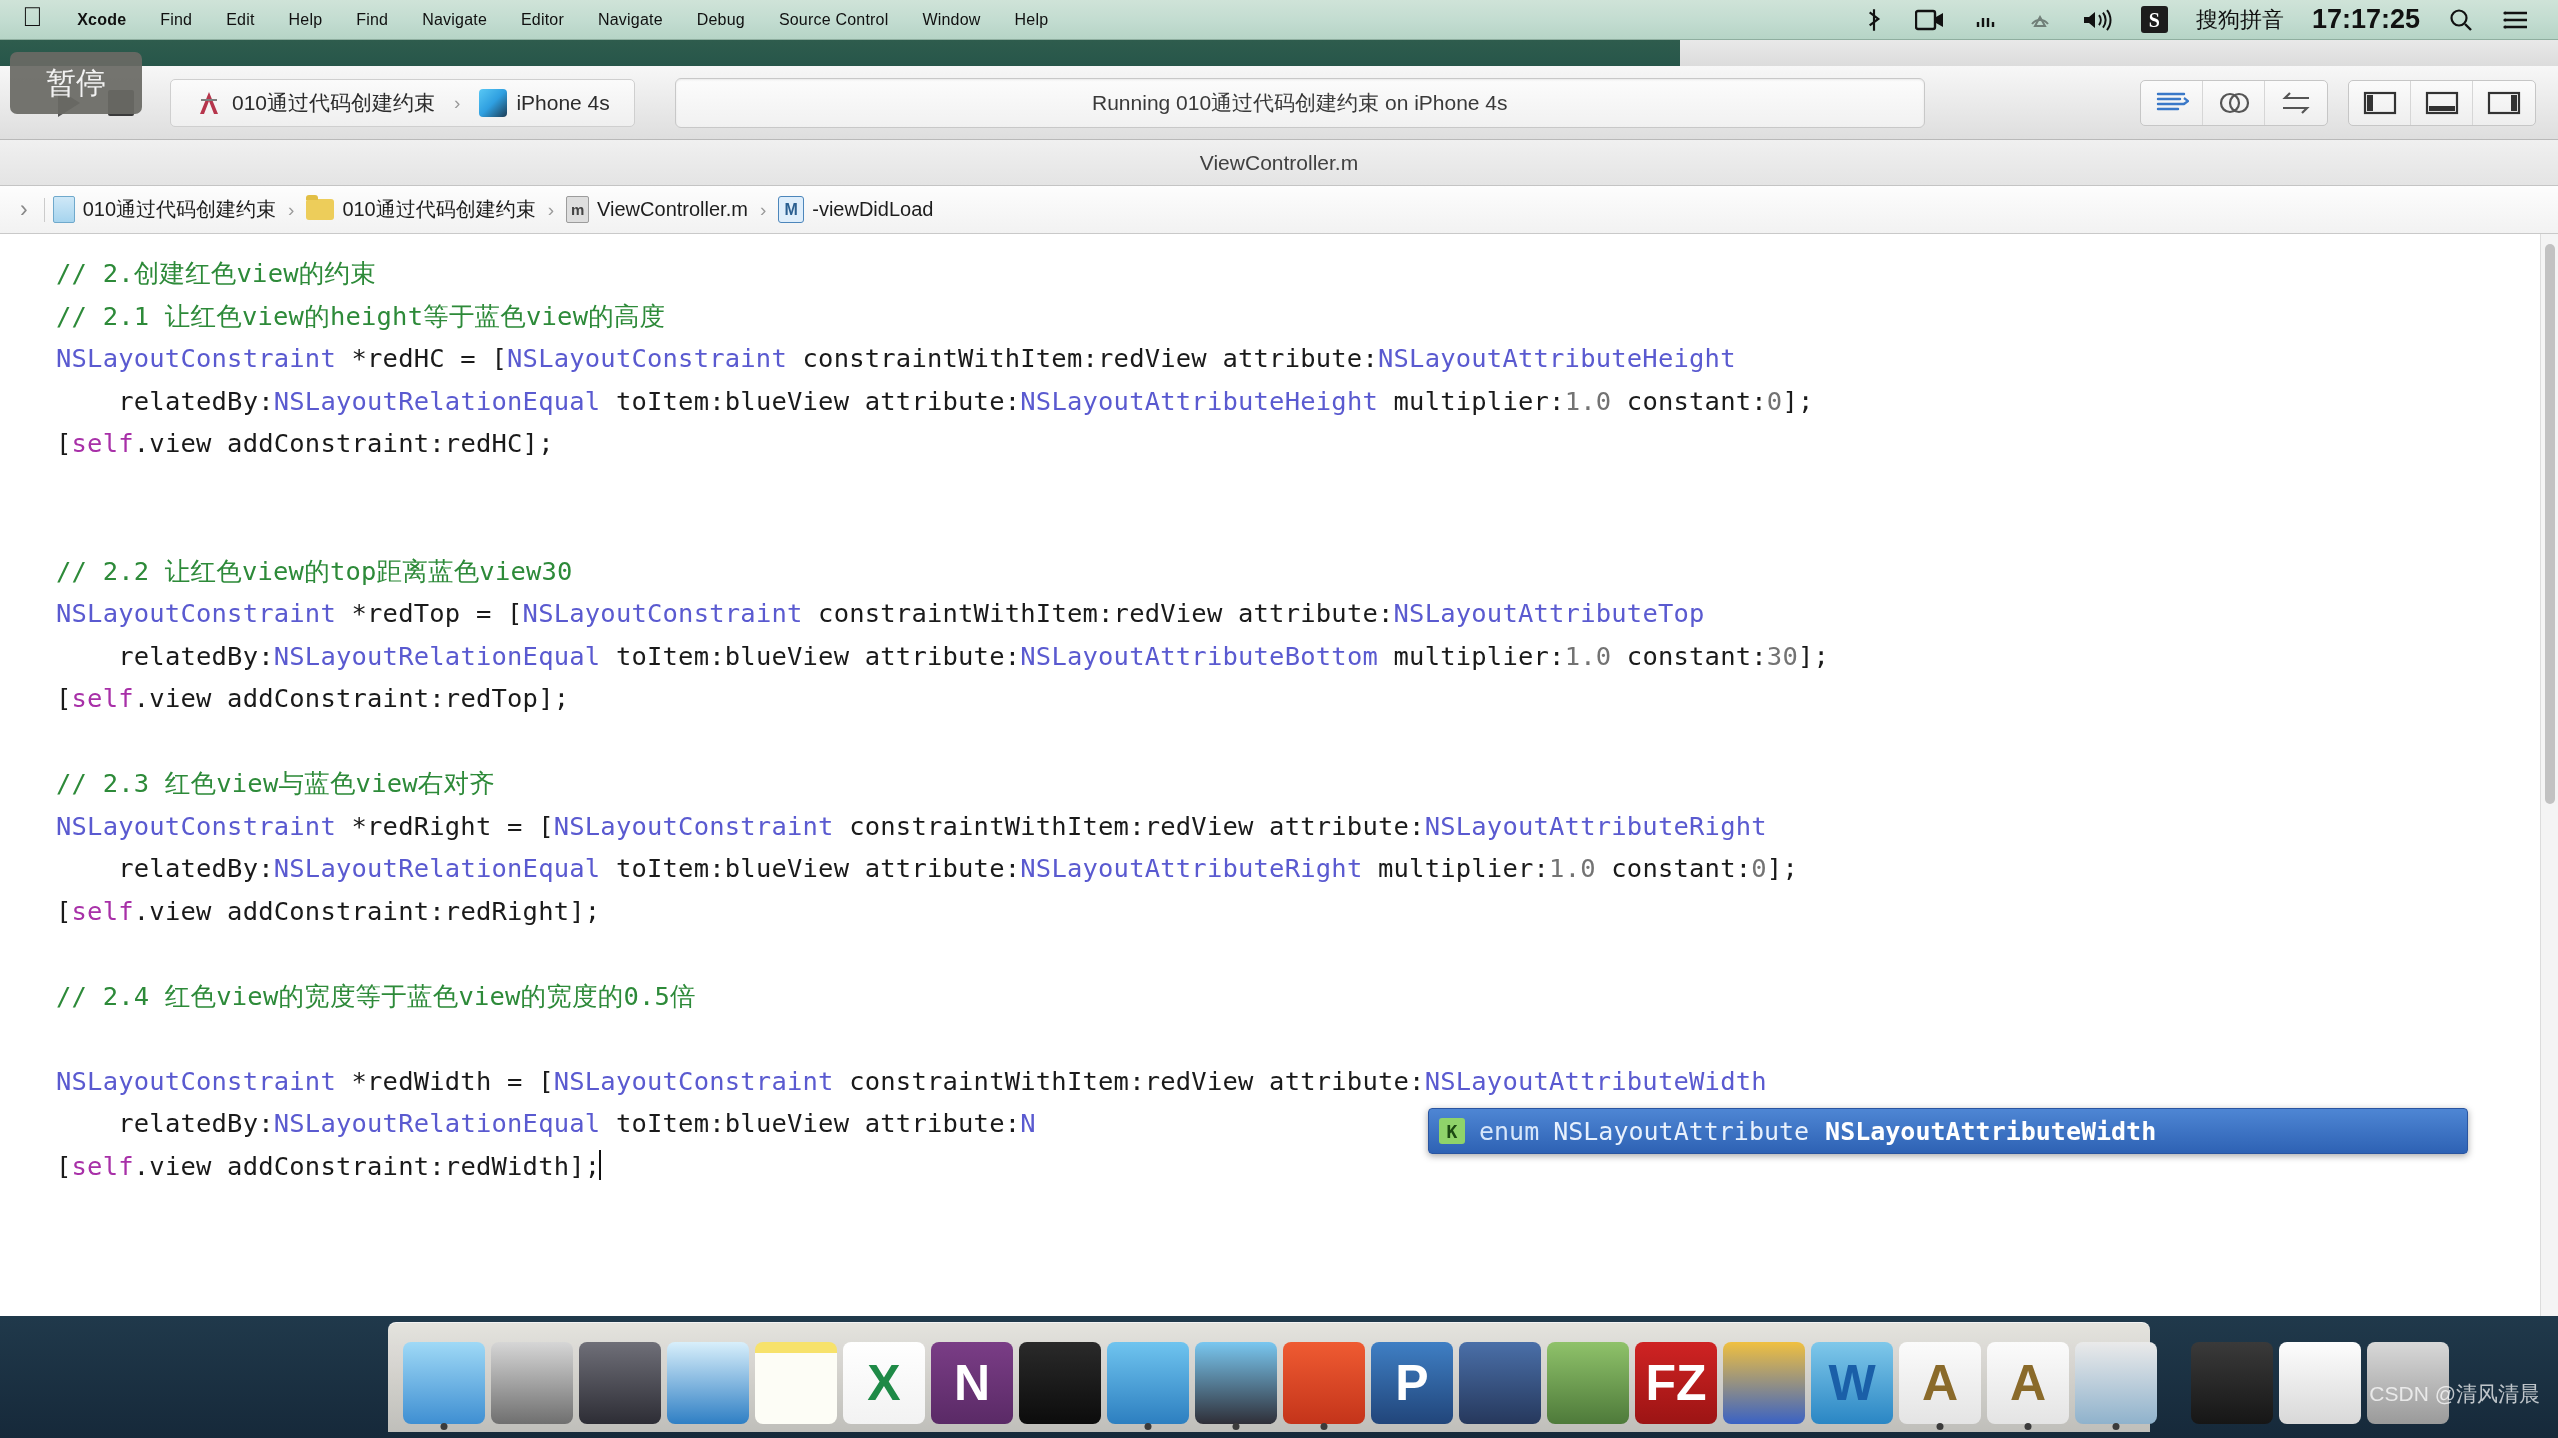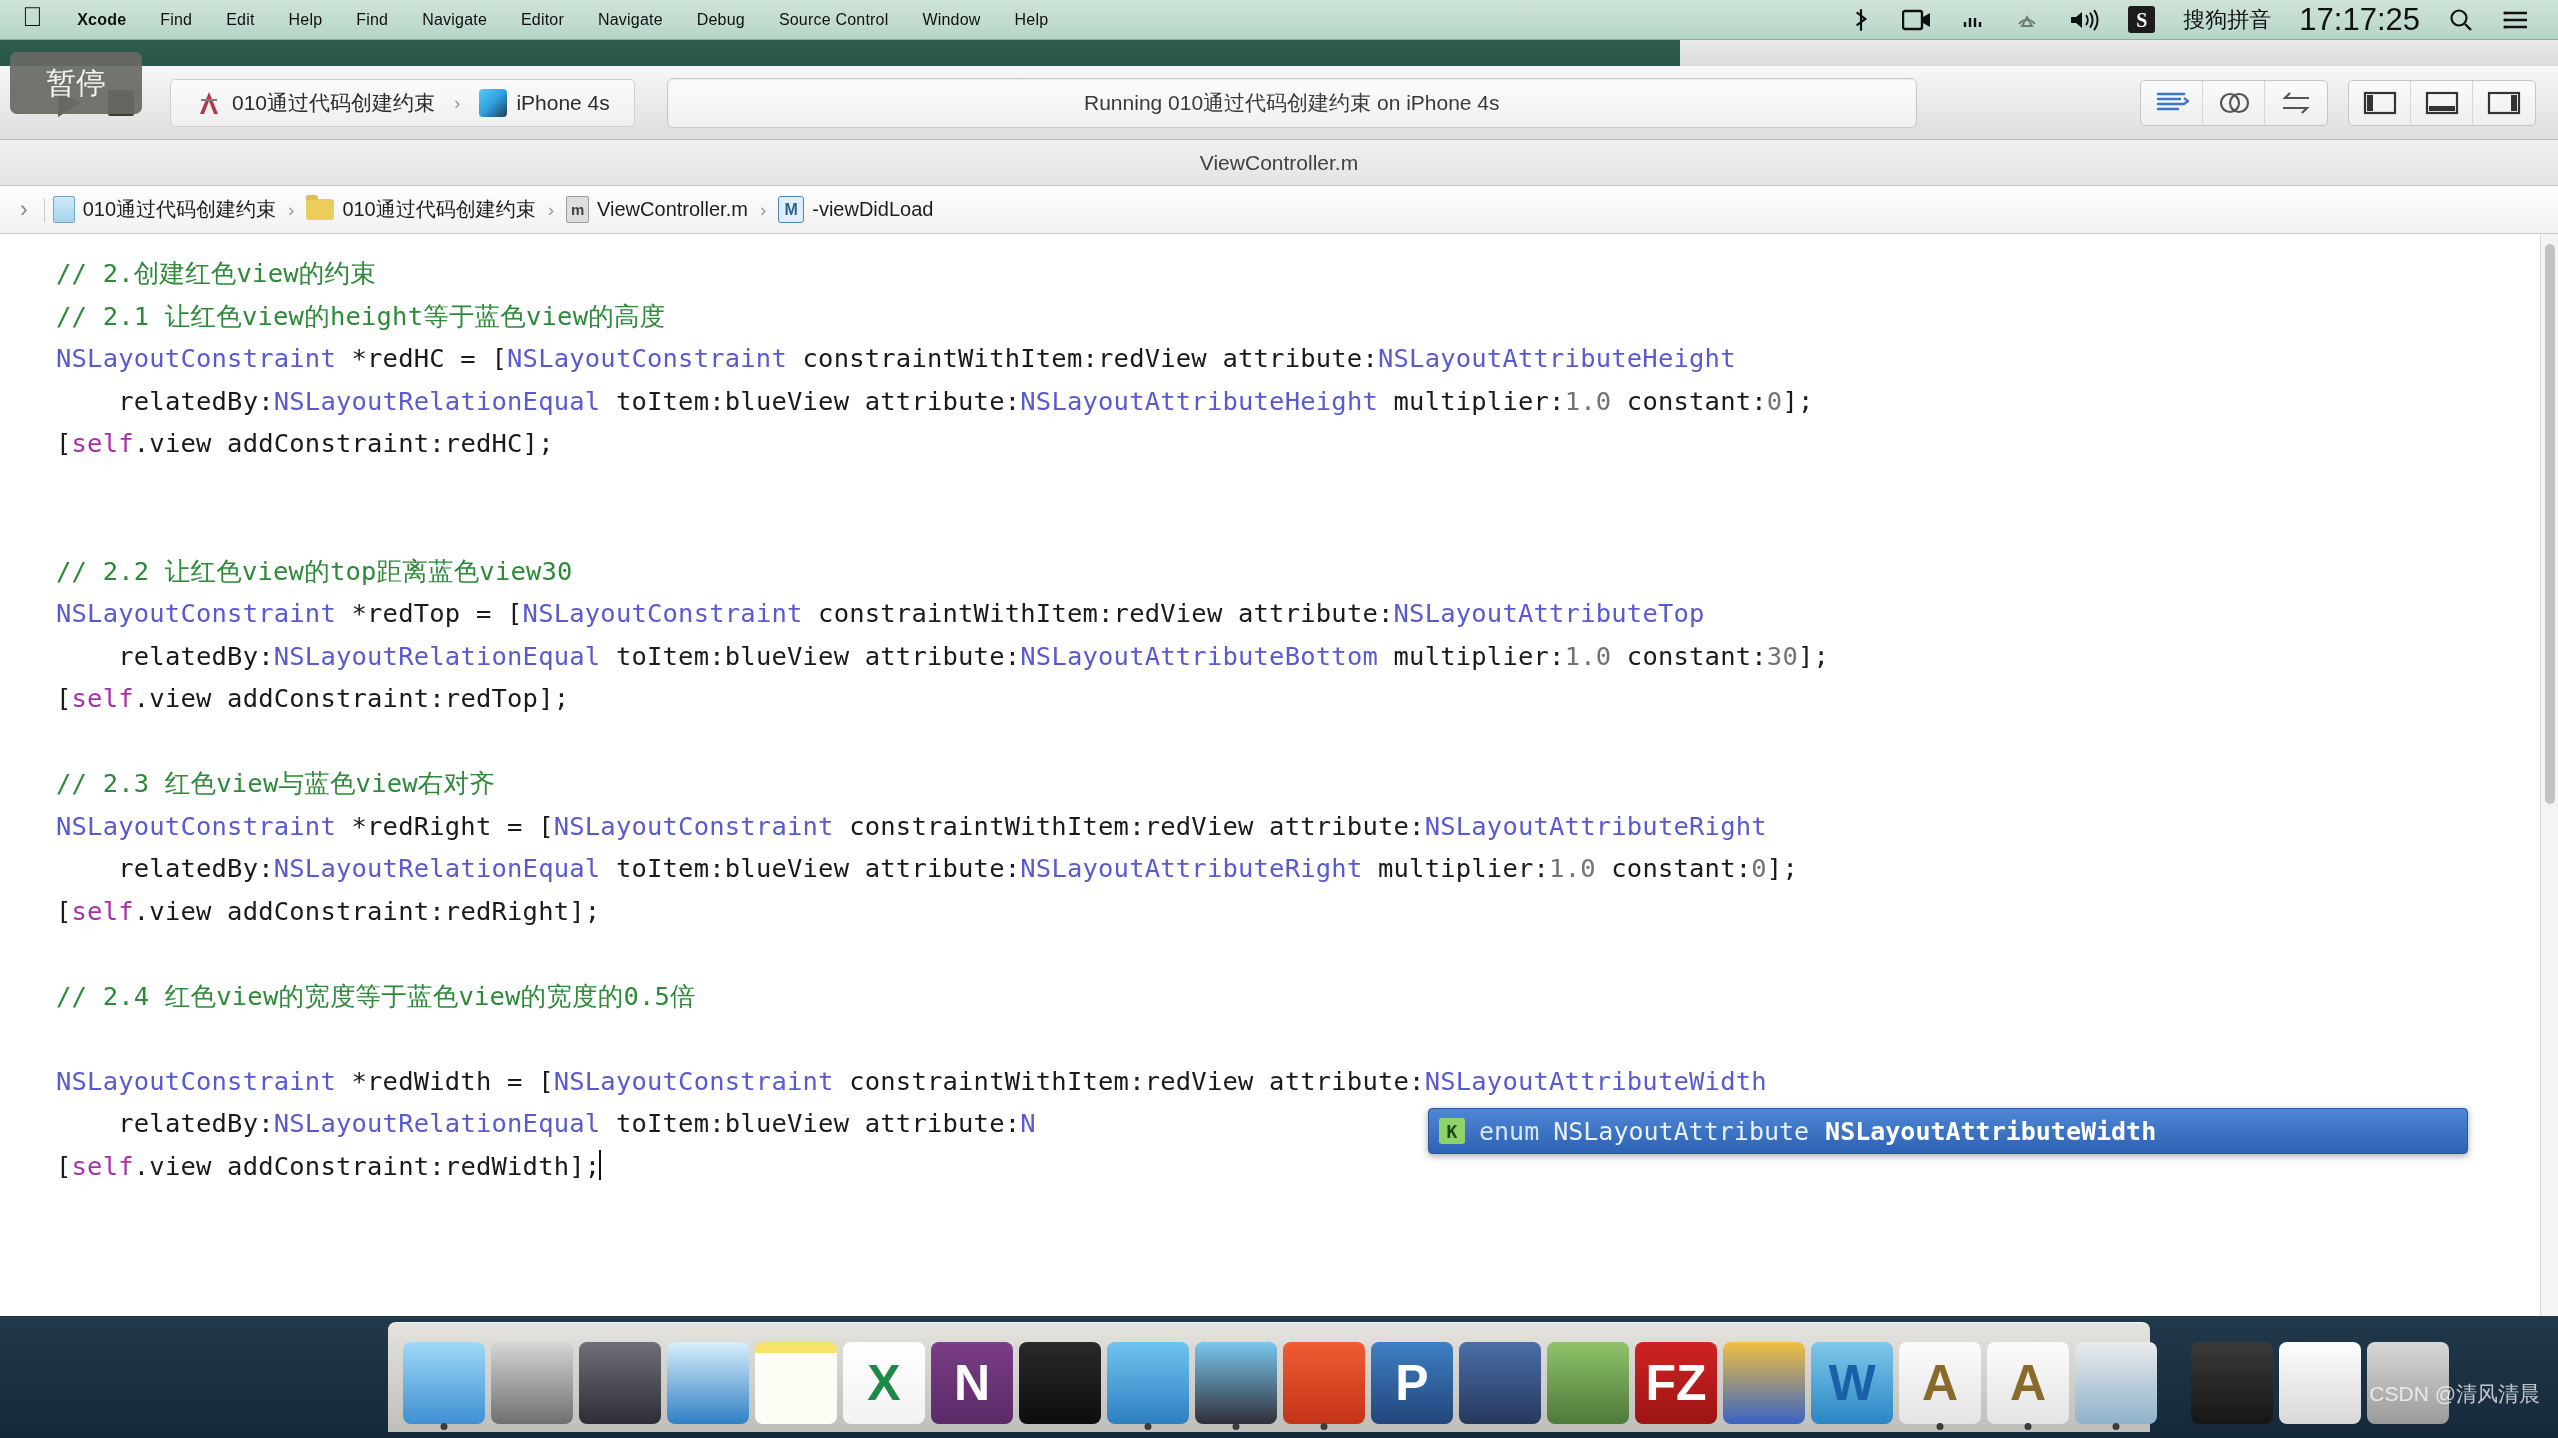--- a/index.html
+++ b/index.html
@@ -34,21 +34,21 @@
     font-size: 22px; color: #111; padding: 0 14px; white-space: nowrap;
     display: flex; align-items: center; line-height: 1;
   }
   .status .si svg { display: block; }
   .sogou-badge {
     display:inline-flex; align-items:center; justify-content:center;
     width: 27px; height: 27px; background: #1c1c1c; color: #fff;
     font-weight: bold; font-size: 20px; border-radius: 3px;
     font-family: "Liberation Serif", serif;
   }
-  .clock { font-size: 31px; color:#111; padding: 0 14px; }
+  .clock { font-size: 27px; color:#111; padding: 0 14px; font-weight: bold; }
 
   
   .xcwin {
     position: absolute; top: 40px; left: 0; width: 2558px; height: 1285px;
     background: #ececec;
     display: flex; flex-direction: column;
   }
   
   .deskstrip {
     position: absolute; top: 40px; left: 0; width: 1680px; height: 26px;
@@ -91,21 +91,21 @@
   .ico-app {
     width: 28px; height: 28px; position: relative; display:inline-block;
   }
   .ico-dev {
     width: 28px; height: 28px;
     background: linear-gradient(135deg,#59c8f5 0%,#2f9fe0 50%,#1c3c55 100%);
     border-radius: 4px;
   }
 
   .activity {
-    flex: 1; height: 50px; margin: 0 34px 0 32px; max-width: 1250px;
+    flex: 1; height: 50px; margin: 0 34px 0 40px; max-width: 1250px;
     background: linear-gradient(180deg,#fcfcfc,#f1f1f1);
     border: 1px solid #c8c8c8; border-radius: 6px;
     display: flex; align-items: center; justify-content: center;
     box-shadow: inset 0 1px 2px rgba(0,0,0,.08);
   }
   .activity-text { font-size: 21px; color: #3a3a3a; white-space: nowrap; }
 
   .tb-right { display: flex; align-items: center; padding-right: 22px; margin-left: auto; }
   .tb-seg {
     display: flex; align-items: center; height: 46px;

